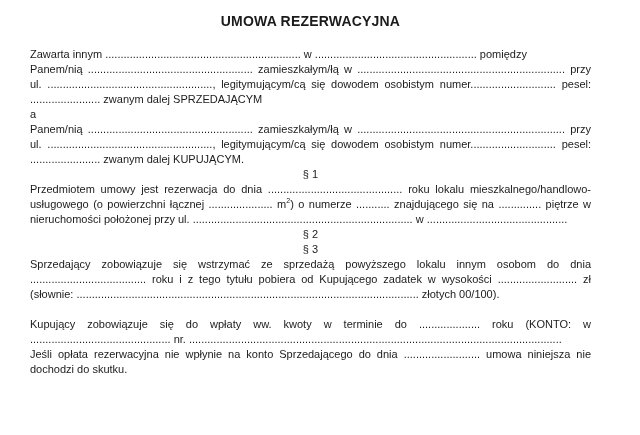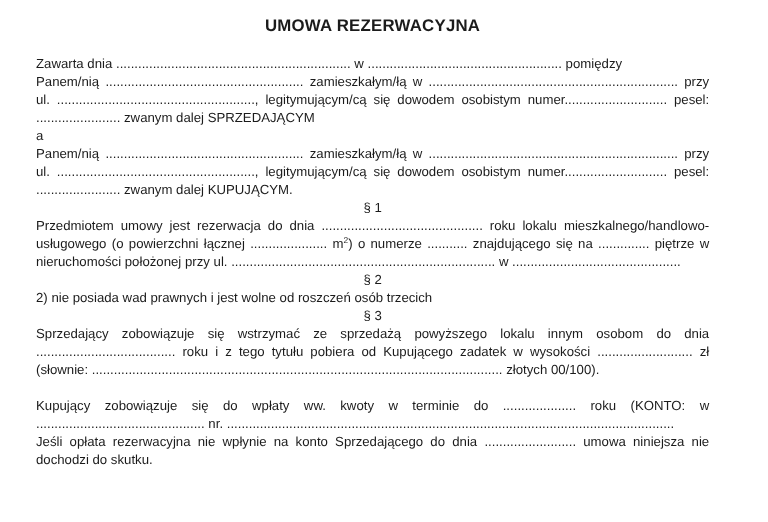--- a/index.html
+++ b/index.html
@@ -33,37 +33,36 @@
     vertical-align: super;
   }
 </style>
 </head>
 <body>
 
 <div class="page">
 
   <h1 class="doc-title">UMOWA REZERWACYJNA</h1>
 
-  <p>Zawarta dnia ................................................................ w ..................................................... pomiędzy</p>
+  <p>Zawarta innym ................................................................ w ..................................................... pomiędzy</p>
 
   <p class="just">Panem/nią ...................................................... zamieszkałym/łą w .................................................................... przy ul. ......................................................, legitymującym/cą się dowodem osobistym numer............................ pesel: ....................... zwanym dalej SPRZEDAJĄCYM</p>
 
   <p>a</p>
 
   <p class="just">Panem/nią ...................................................... zamieszkałym/łą w .................................................................... przy ul. ......................................................, legitymującym/cą się dowodem osobistym numer............................ pesel: ....................... zwanym dalej KUPUJĄCYM.</p>
 
   <p class="sec-head">§ 1</p>
 
   <p class="just"><span>Przedmiotem umowy jest rezerwacja do dnia ............................................ roku lokalu mieszkalnego/handlowo-usługowego (o powierzchni łącznej ..................... m</span><sup class="sq">2</sup><span>) o numerze ........... znajdującego się na .............. piętrze w nieruchomości położonej przy ul. ........................................................................ w ..............................................</span></p>
 
   <p class="sec-head">§ 2</p>
 
 
 
-  <p>2) nie posiada wad prawnych i jest wolne od roszczeń osób trzecich</p>
 
 
   <p class="sec-head">§ 3</p>
 
   <p class="just">Sprzedający zobowiązuje się wstrzymać ze sprzedażą powyższego lokalu innym osobom do dnia ...................................... roku i z tego tytułu pobiera od Kupującego zadatek w wysokości .......................... zł (słownie: ................................................................................................................ złotych 00/100).</p>
 
   <p class="just gap-above">Kupujący zobowiązuje się do wpłaty ww. kwoty w terminie do .................... roku (KONTO: w .............................................. nr. ..........................................................................................................................</p>
 
   <p class="just">Jeśli opłata rezerwacyjna nie wpłynie na konto Sprzedającego do dnia ......................... umowa niniejsza nie dochodzi do skutku.</p>
 

